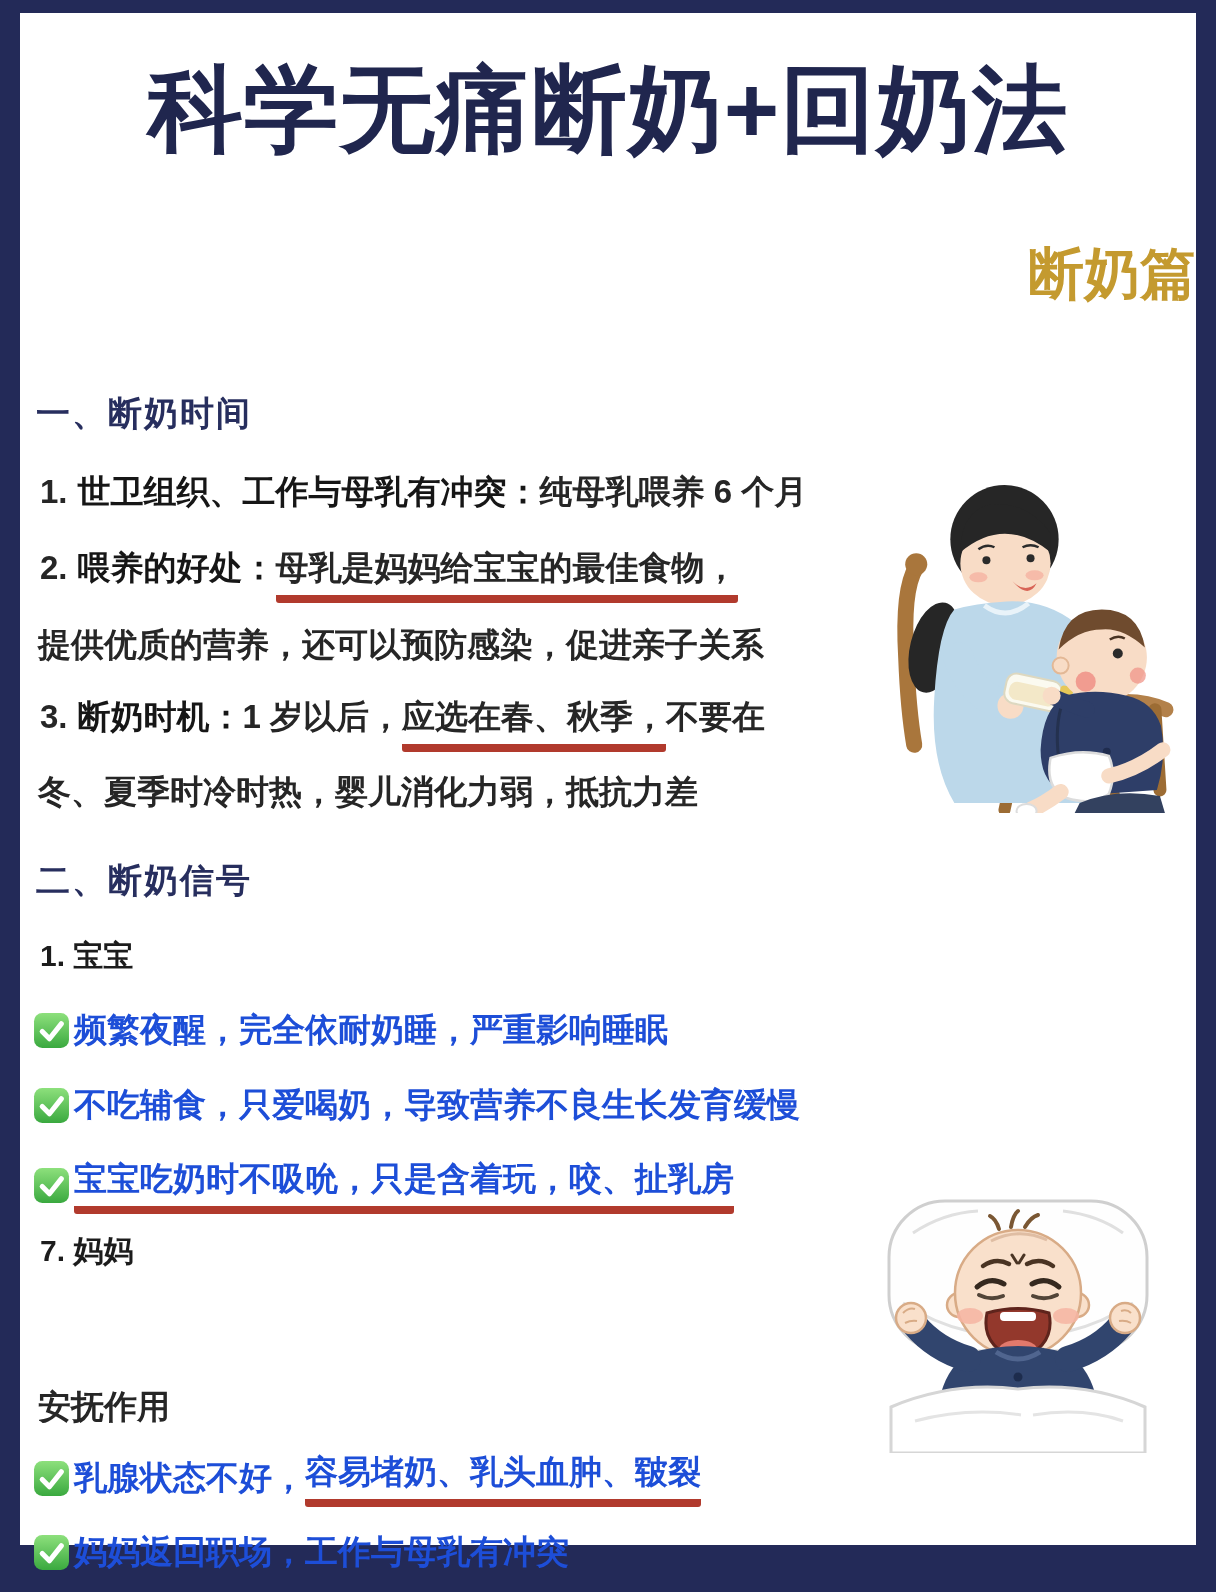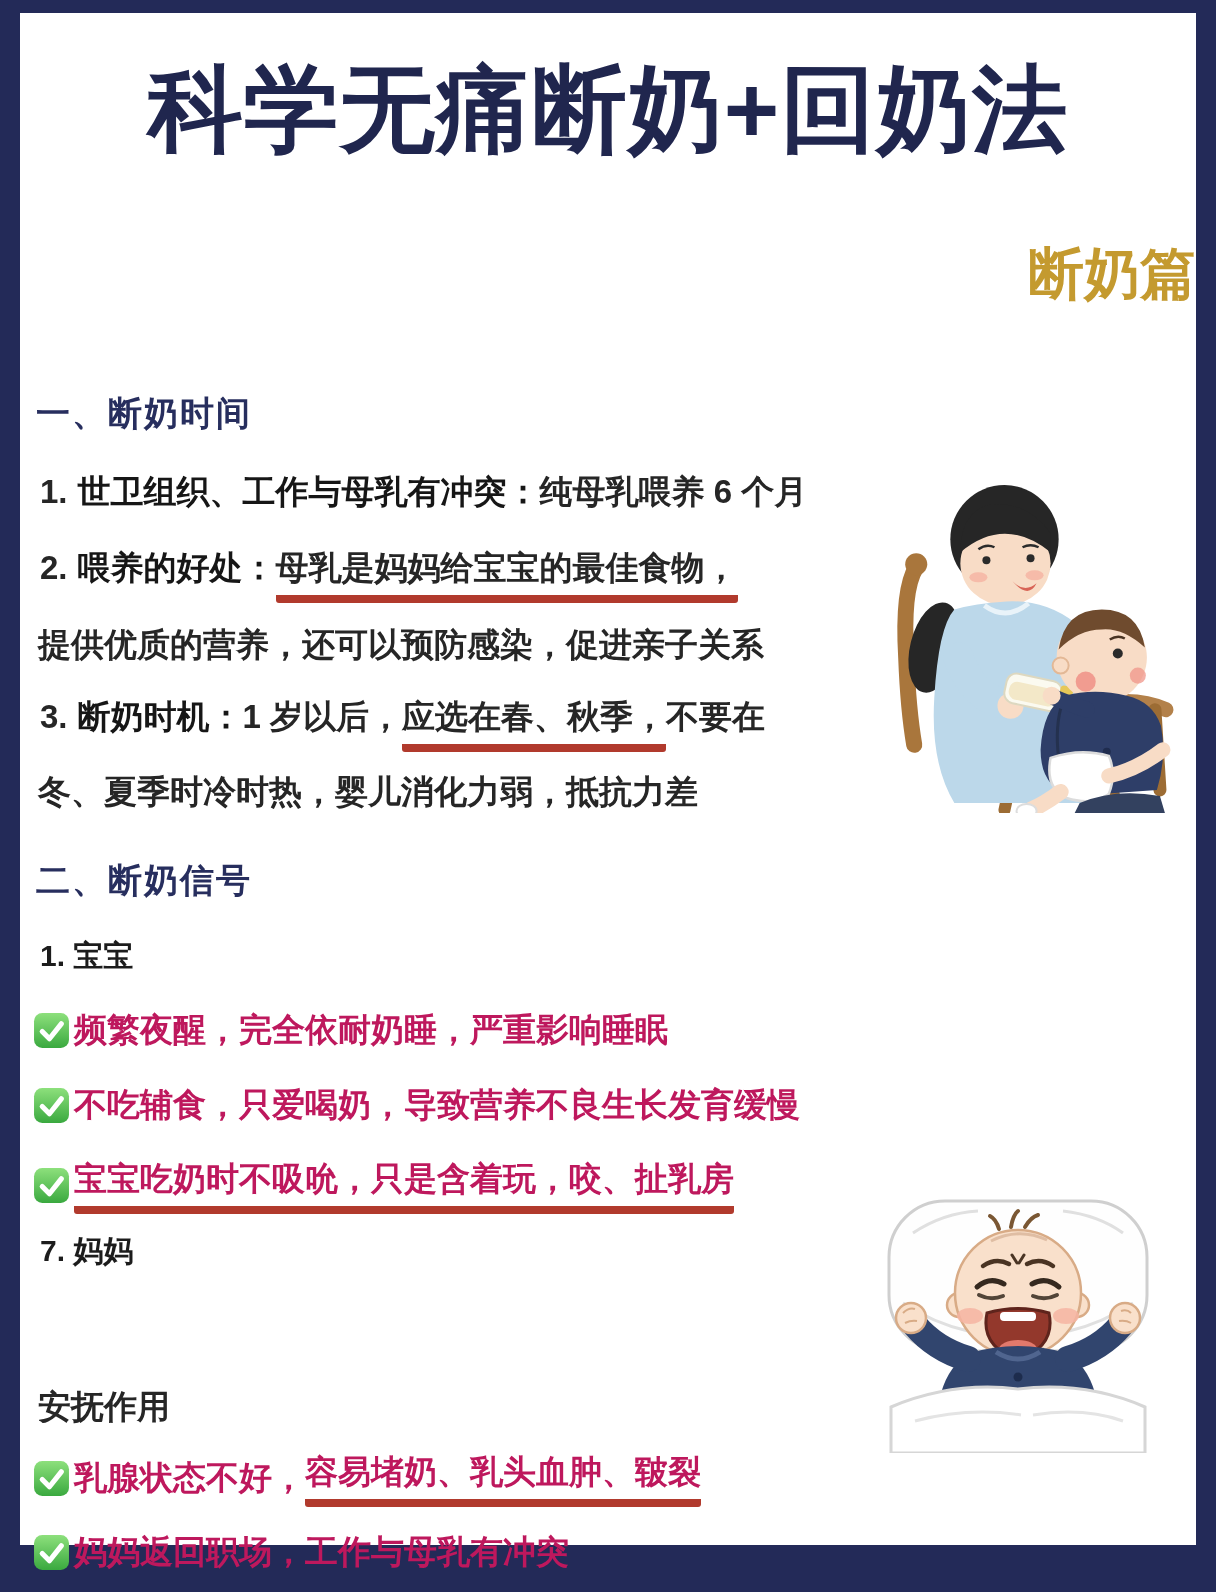--- a/index.html
+++ b/index.html
@@ -29,21 +29,21 @@
   }
   .line {
     position:absolute; left:20px; font-size:33px; line-height:1.35;
     color:#262626; font-weight:600; white-space:nowrap;
   }
   .num { font-weight:600; margin-right:10px; }
   .bd { font-weight:800; color:#161616; }
   .sub-label { position:absolute; left:20px; font-size:30px; font-weight:800; color:#1c1c1c; }
   .check-row {
     position:absolute; left:13px; display:flex; align-items:center;
-    font-size:33px; color:#be185d; font-weight:600; white-space:nowrap;
+    font-size:33px; color:#1d4ed8; font-weight:600; white-space:nowrap;
   }
   .chk { width:37px; height:37px; margin-right:4px; flex:0 0 auto; }
   .chk svg { width:100%; height:100%; display:block; }
   .ru {
     display:inline-block;
     border-bottom:8px solid #b13a2d;
     border-radius:3px;
     padding-bottom:4px;
   }
   .illus { position:absolute; }

